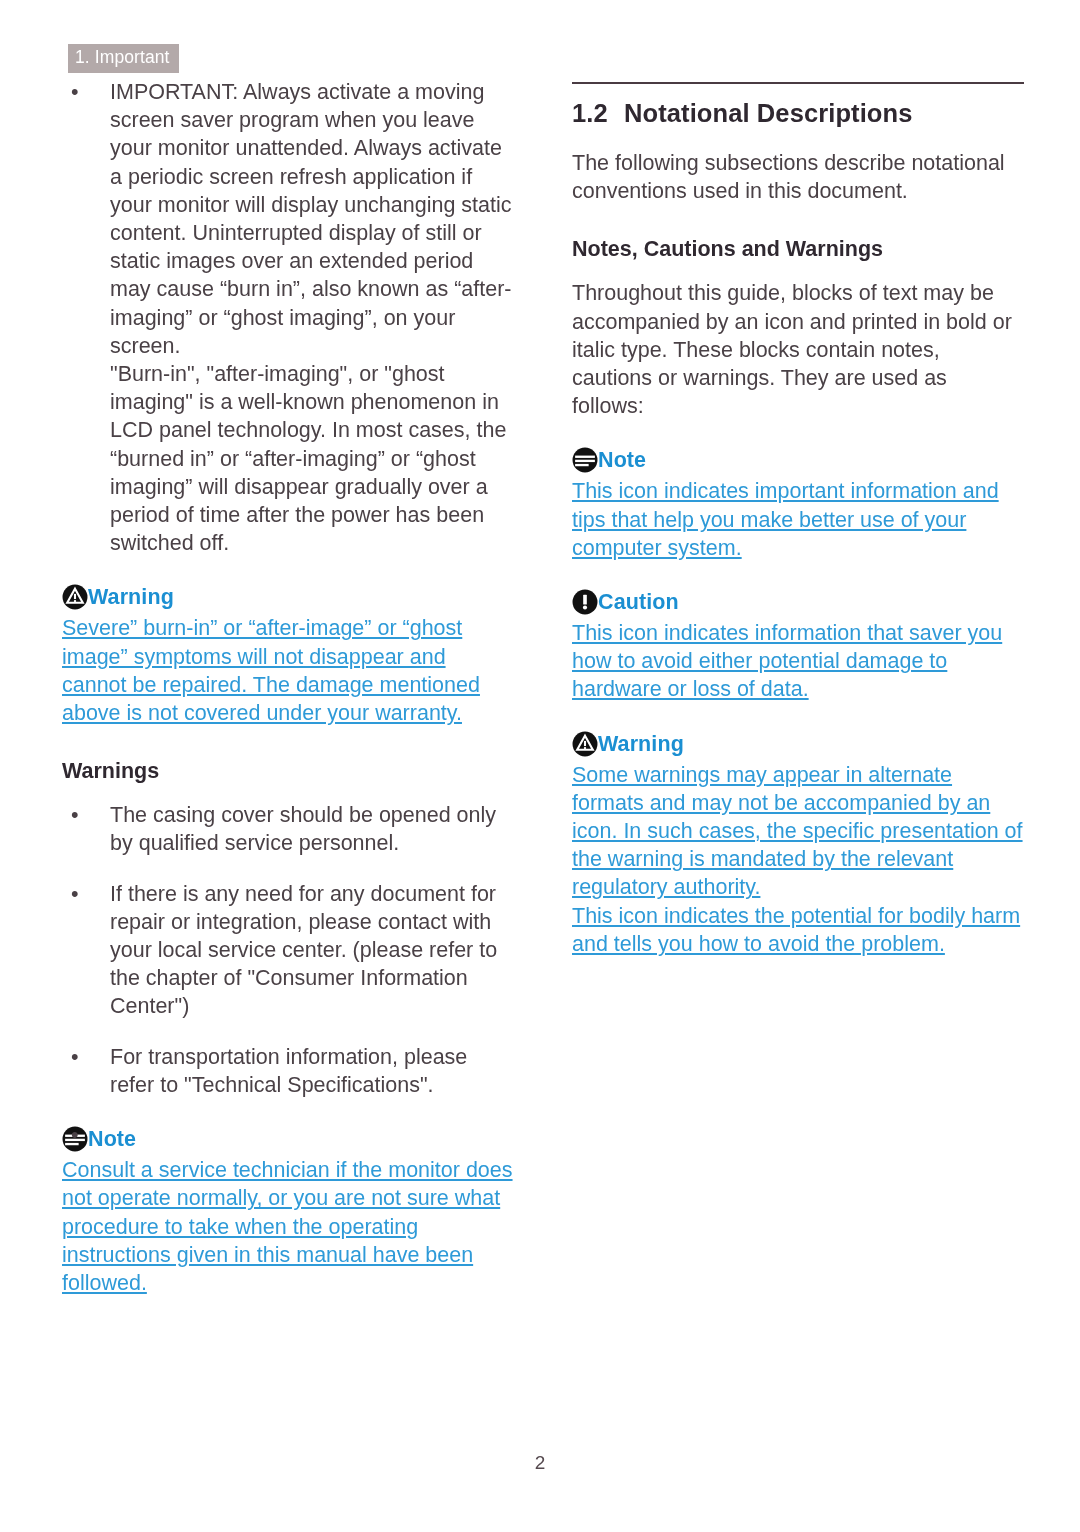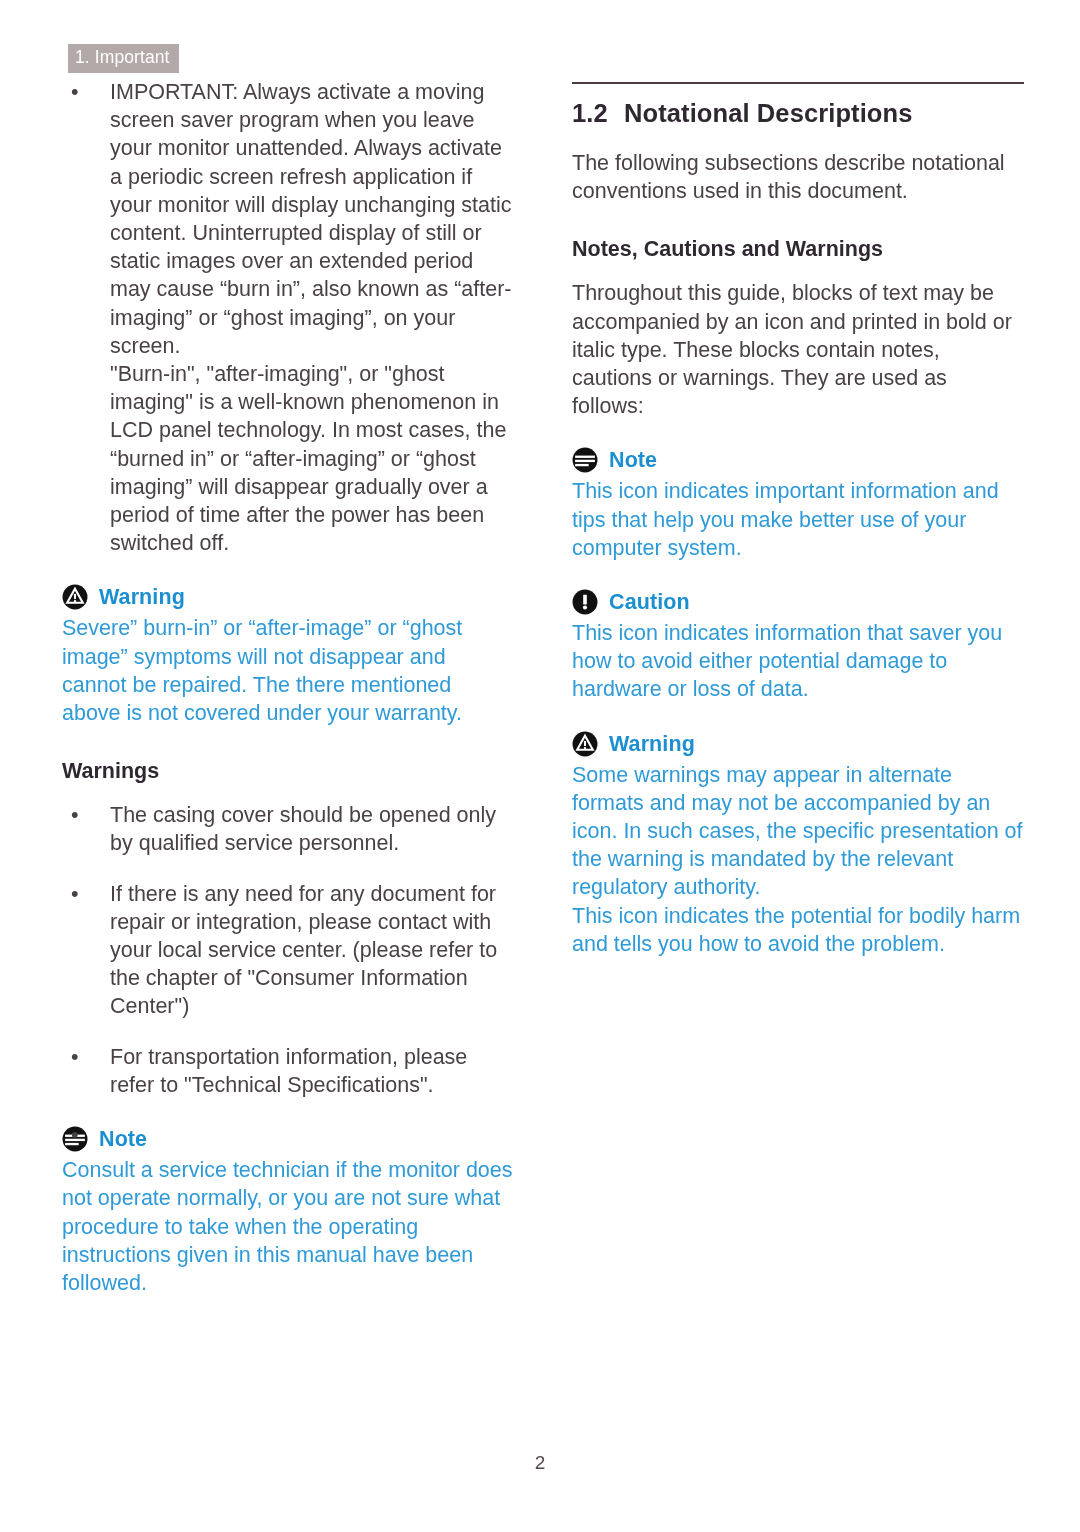--- a/index.html
+++ b/index.html
@@ -122,34 +122,34 @@
     margin-top: 0px;
   }
 
   
   .callout {
     margin-top: 26px;
   }
   .callout-head {
     display: flex;
     align-items: center;
-    gap: 11px;
     margin-bottom: 3px;
   }
   .callout-head .label {
     font-size: 21.5px;
     line-height: 28px;
     font-weight: 700;
     color: #1b8fd2;
     letter-spacing: 0.1px;
   }
   .callout-body {
     font-size: 21.5px;
     line-height: 28.2px;
     color: #2e9ad8;
+    text-decoration: underline;
   }
 
   .icon {
     width: 26px;
     height: 26px;
     flex: 0 0 26px;
     display: block;
   }
 
   
@@ -185,21 +185,21 @@
       <div class="callout">
         <div class="callout-head">
           <svg class="icon" viewBox="0 0 100 100">
             <circle cx="50" cy="50" r="48" fill="#111111"></circle>
             <path d="M50 18 L80 72 L20 72 Z" fill="none" stroke="#ffffff" stroke-width="8"></path>
             <rect x="46" y="38" width="8" height="20" fill="#ffffff"></rect>
             <rect x="46" y="62" width="8" height="7" fill="#ffffff"></rect>
           </svg>
           <span class="label">Warning</span>
         </div>
-        <div class="callout-body">Severe” burn-in” or “after-image” or “ghost image” symptoms will not disappear and cannot be repaired. The there mentioned above is not covered under your warranty.</div>
+        <div class="callout-body">Severe” burn-in” or “after-image” or “ghost image” symptoms will not disappear and cannot be repaired. The damage mentioned above is not covered under your warranty.</div>
       </div>
 
       <div class="sub-title">Warnings</div>
 
       <ul class="bullets">
         <li>
           <span class="dot">•</span>
           <div class="txt">The casing cover should be opened only by qualified service personnel.</div>
         </li>
         <li>

